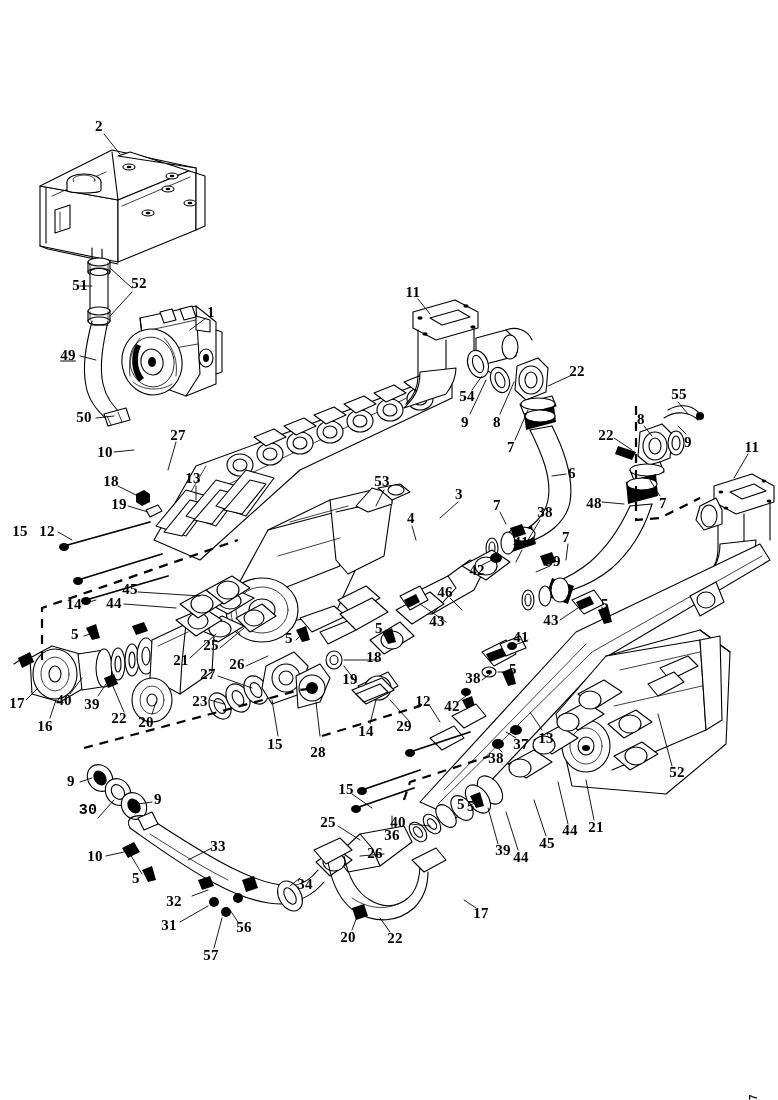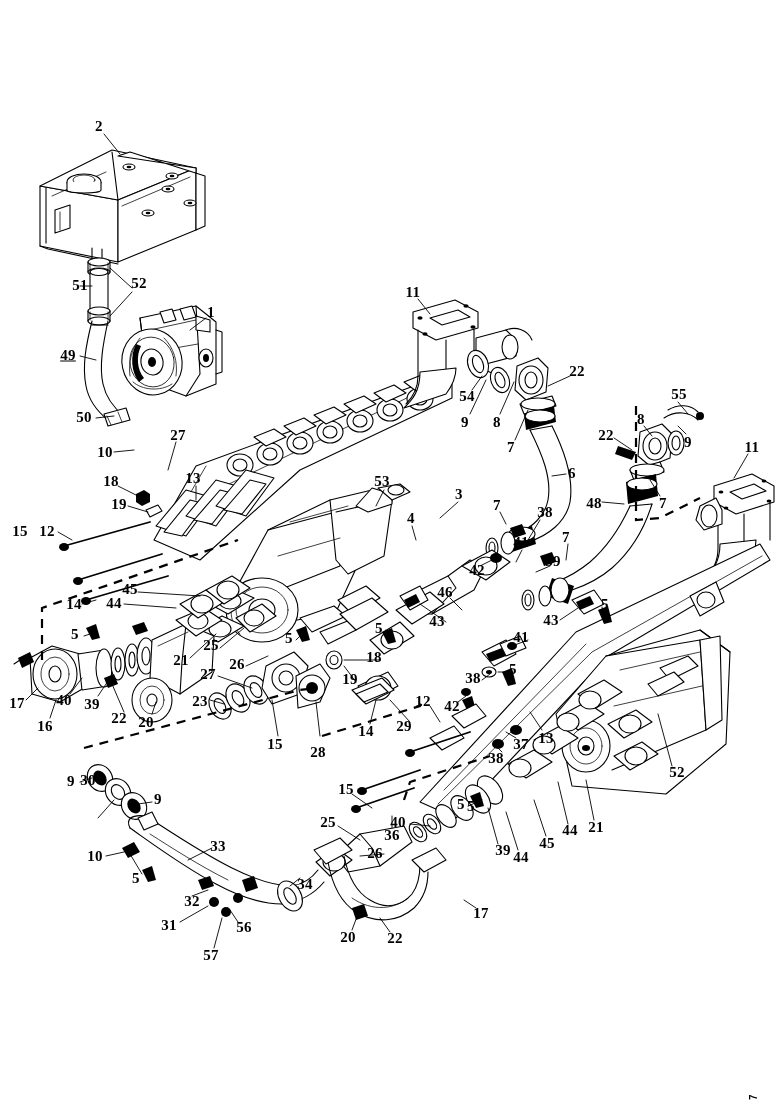--- a/index.html
+++ b/index.html
@@ -693,36 +693,36 @@
       <div class="callout" style="left: 521px; top: 744px;">37</div>
       <div class="callout" style="left: 546px; top: 738px;">13</div>
       <div class="callout" style="left: 275px; top: 744px;">15</div>
       <div class="callout" style="left: 318px; top: 752px;">28</div>
       <div class="callout" style="left: 366px; top: 731px;">14</div>
       <div class="callout" style="left: 496px; top: 758px;">38</div>
       <div class="callout" style="left: 677px; top: 772px;">52</div>
       <div class="callout" style="left: 71px; top: 781px;">9</div>
       <div class="callout" style="left: 158px; top: 799px;">9</div>
       <div class="callout" style="left: 346px; top: 789px;">15</div>
-      <div class="callout" style="left: 88px; top: 780px;">30</div>
+      <div class="callout" style="left: 88px; top: 810px; font-family: Liberation Mono, monospace;">30</div>
       <div class="callout" style="left: 461px; top: 804px;">5</div>
       <div class="callout" style="left: 328px; top: 822px;">25</div>
       <div class="callout" style="left: 398px; top: 822px;">40</div>
       <div class="callout" style="left: 471px; top: 806px;">5</div>
       <div class="callout" style="left: 596px; top: 827px;">21</div>
       <div class="callout" style="left: 570px; top: 830px;">44</div>
       <div class="callout" style="left: 392px; top: 835px;">36</div>
       <div class="callout" style="left: 218px; top: 846px;">33</div>
       <div class="callout" style="left: 95px; top: 856px;">10</div>
       <div class="callout" style="left: 375px; top: 853px;">26</div>
       <div class="callout" style="left: 547px; top: 843px;">45</div>
       <div class="callout" style="left: 521px; top: 857px;">44</div>
       <div class="callout" style="left: 503px; top: 850px;">39</div>
       <div class="callout" style="left: 136px; top: 878px;">5</div>
-      <div class="callout" style="left: 192px; top: 901px;">32</div>
+      <div class="callout" style="left: 174px; top: 901px;">32</div>
       <div class="callout" style="left: 305px; top: 884px;">34</div>
       <div class="callout" style="left: 169px; top: 925px;">31</div>
       <div class="callout" style="left: 244px; top: 927px;">56</div>
       <div class="callout" style="left: 481px; top: 913px;">17</div>
       <div class="callout" style="left: 348px; top: 937px;">20</div>
       <div class="callout" style="left: 395px; top: 938px;">22</div>
       <div class="callout" style="left: 211px; top: 955px;">57</div>
     </div>
 
   <div id="ref-code">379 8T7</div>

